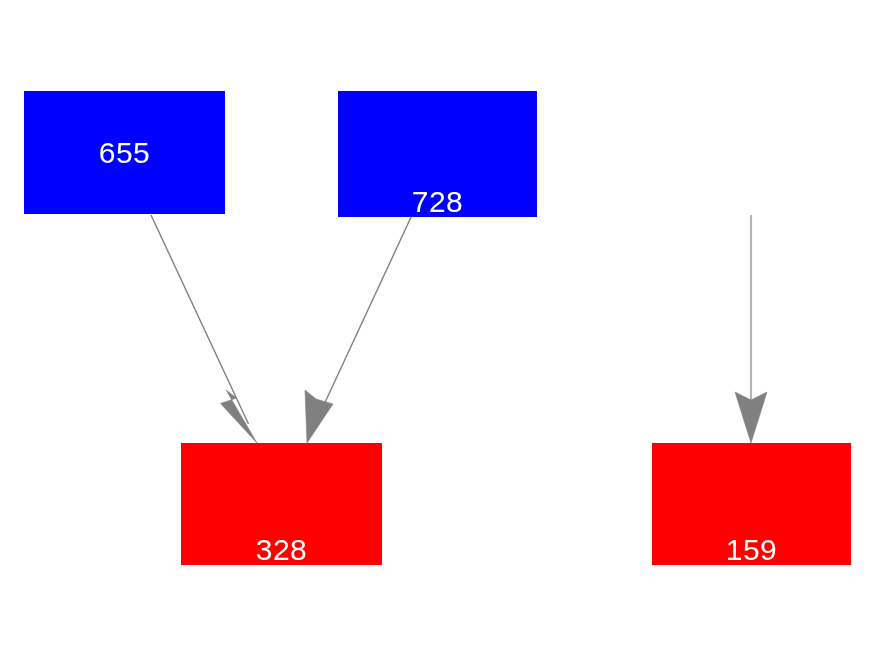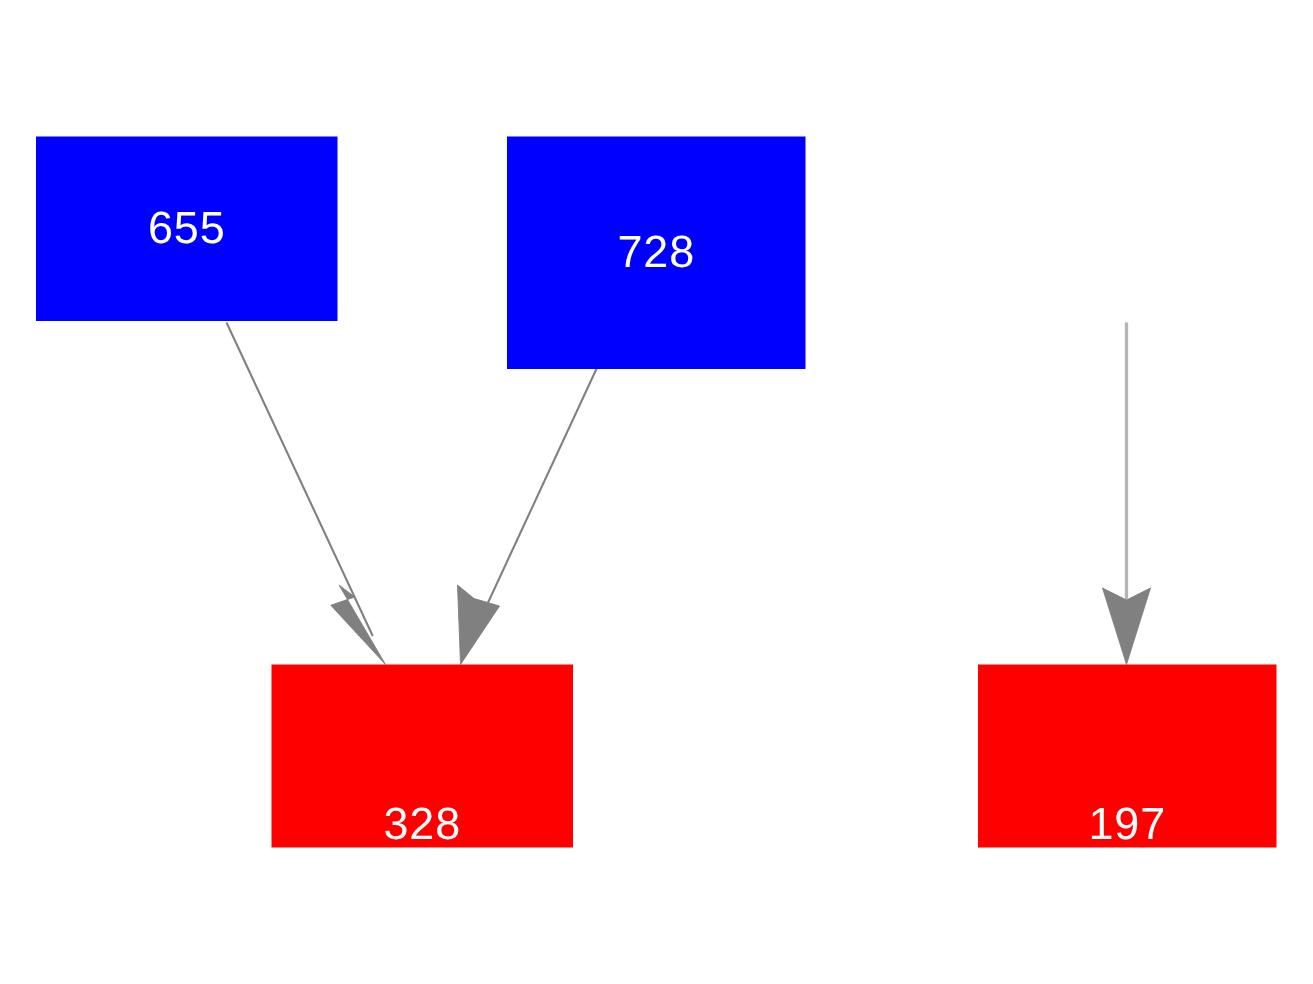--- a/index.html
+++ b/index.html
@@ -63,26 +63,26 @@
     <g>
       <path d="M751,215 L751,425" fill="none" stroke="#b5b5b5" stroke-width="2.2"></path>
       <path d="M751,443 L735,392 L751,400 L767,392 Z" fill="#808080" stroke="#808080" stroke-width="0.6" stroke-linejoin="miter"></path>
     </g>
   </svg>
 
   <div class="node node-blue" style="left:24px; top:91px; width:201px; height:123px;">
     <span class="node-label">655</span>
   </div>
 
-  <div class="node node-blue" style="left:338px; top:91px; width:199px; height:155px;">
+  <div class="node node-blue" style="left:338px; top:91px; width:199px; height:126px;align-items:flex-end;">
     <span class="node-label">728</span>
   </div>
 
 
   <div class="node node-red" style="left:181px; top:443px; width:201px; height:122px;">
     <span class="node-label">328</span>
   </div>
 
   <div class="node node-red" style="left:652px; top:443px; width:199px; height:122px;">
-    <span class="node-label">197</span>
+    <span class="node-label">159</span>
   </div>
 
 </div>
 
 </body></html>

